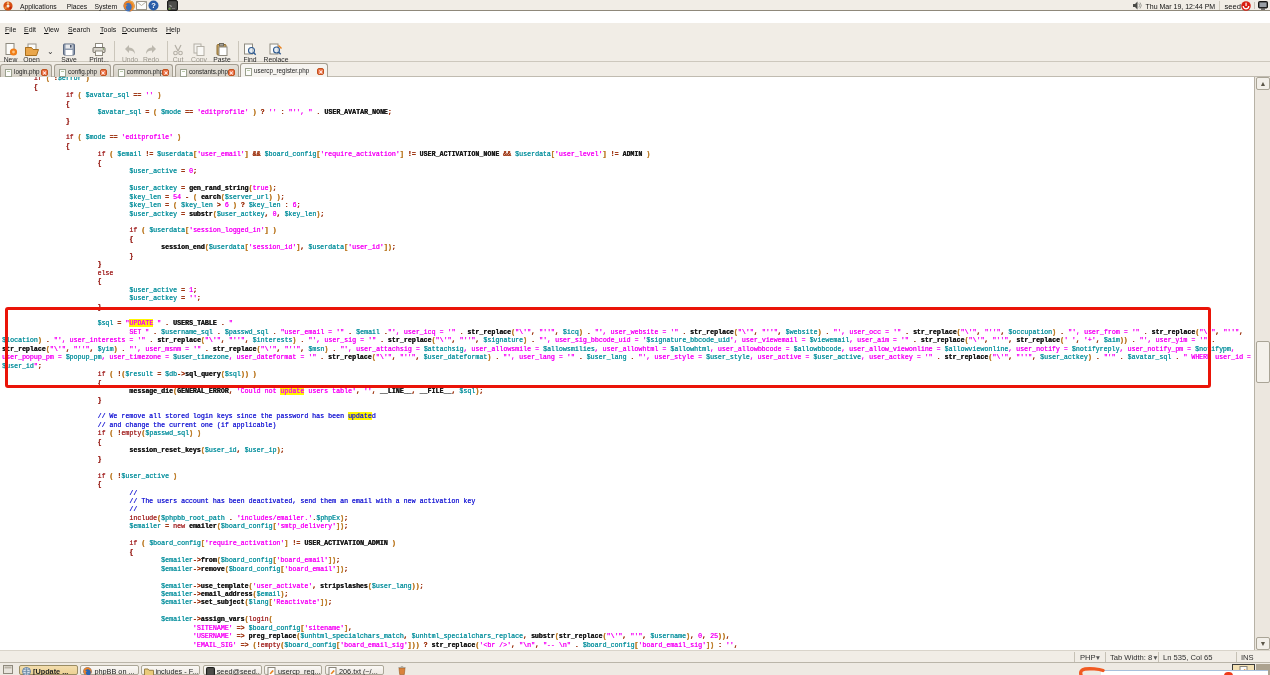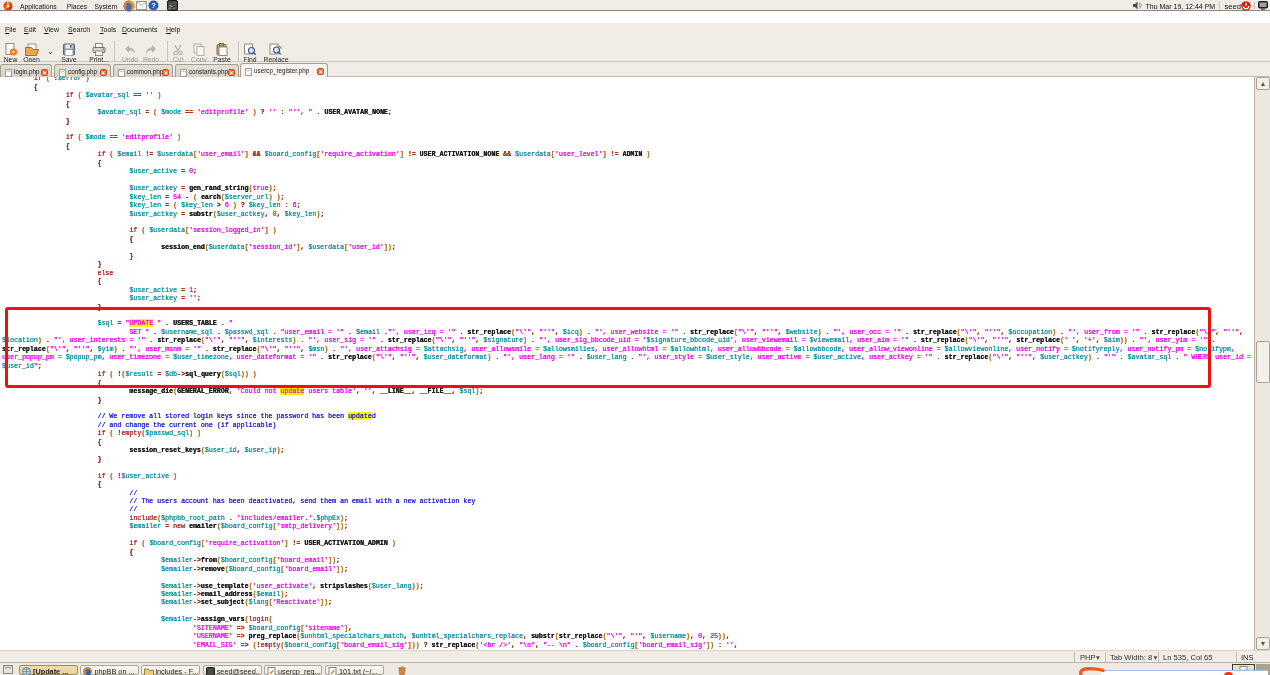--- a/index.html
+++ b/index.html
@@ -356,21 +356,21 @@
         <rect x="1" y=".5" width="7" height="8" fill="#fbfbf9" stroke="#8a857a"></rect>
         <path d="M2.5 6.5L5.5 3l1.3 1L3.8 7.3z" fill="#e8821e"></path>
       </svg>
       <span class="tx" style="width:42.3px">usercp_reg...</span>
     </div>
 <div class="tkb" style="left:325px;width:58.9px">
       <svg width="9" height="9" viewBox="0 0 9 9" class="micon" style="left:2px;top:1.5px">
         <rect x="1" y=".5" width="7" height="8" fill="#fbfbf9" stroke="#8a857a"></rect>
         <path d="M2.5 6.5L5.5 3l1.3 1L3.8 7.3z" fill="#e8821e"></path>
       </svg>
-      <span class="tx" style="width:42.9px">101.txt (~/...</span>
+      <span class="tx" style="width:42.9px">206.txt (~/...</span>
     </div>
 <svg class="micon" style="left:397px;top:2px" width="10" height="10" viewBox="0 0 10 10">
       <path d="M2 3h6l-.7 6.5H2.7z" fill="#d9823c" stroke="#9a5a22" stroke-width=".6"></path>
       <rect x="1.3" y="2" width="7.4" height="1.1" rx=".5" fill="#a9a49a"></rect>
       <rect x="3.8" y="1.2" width="2.4" height="1" fill="#a9a49a"></rect>
     </svg>
 <div class="abs" style="left:1232px;top:1px;width:23px;height:11px;background:#f3e1b4;border:1px solid #3a3a38"></div>
 <svg class="micon" style="left:1239px;top:2.5px" width="9" height="9" viewBox="0 0 9 9">
       <rect x="1" y=".5" width="7" height="8" fill="#fbfbf9" stroke="#8a857a"></rect>
       <path d="M2.5 6.5L5.5 3l1.3 1L3.8 7.3z" fill="#e8821e"></path>

